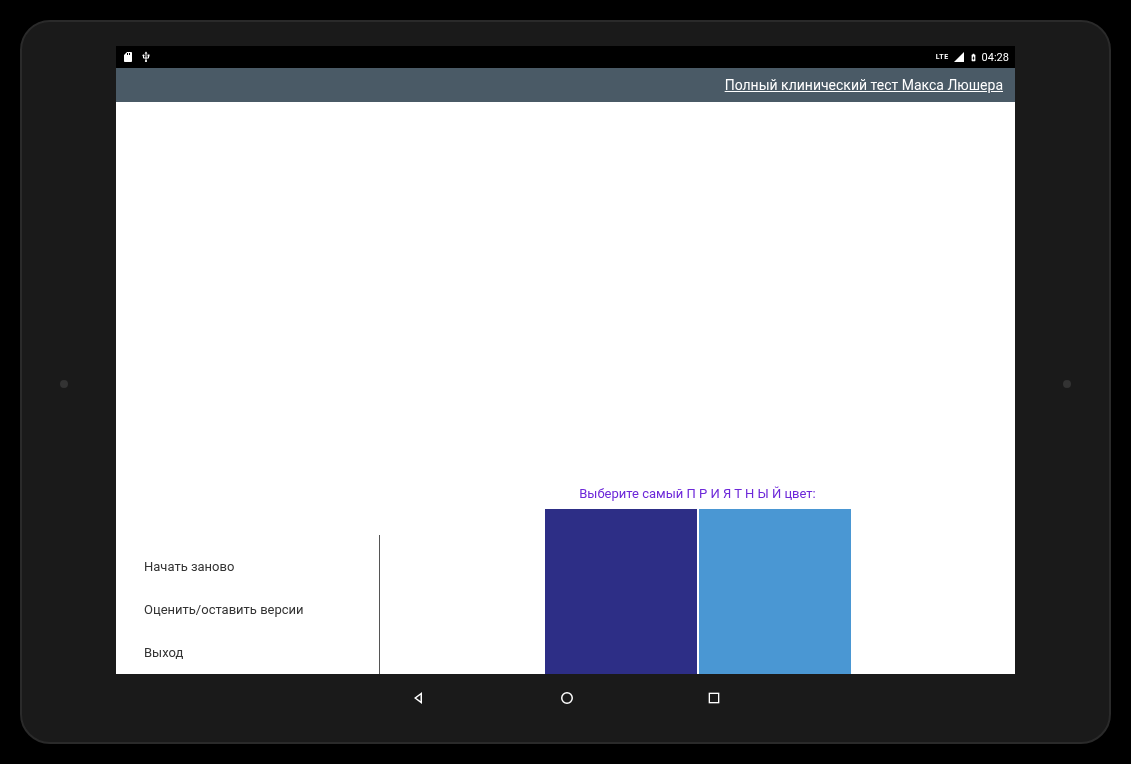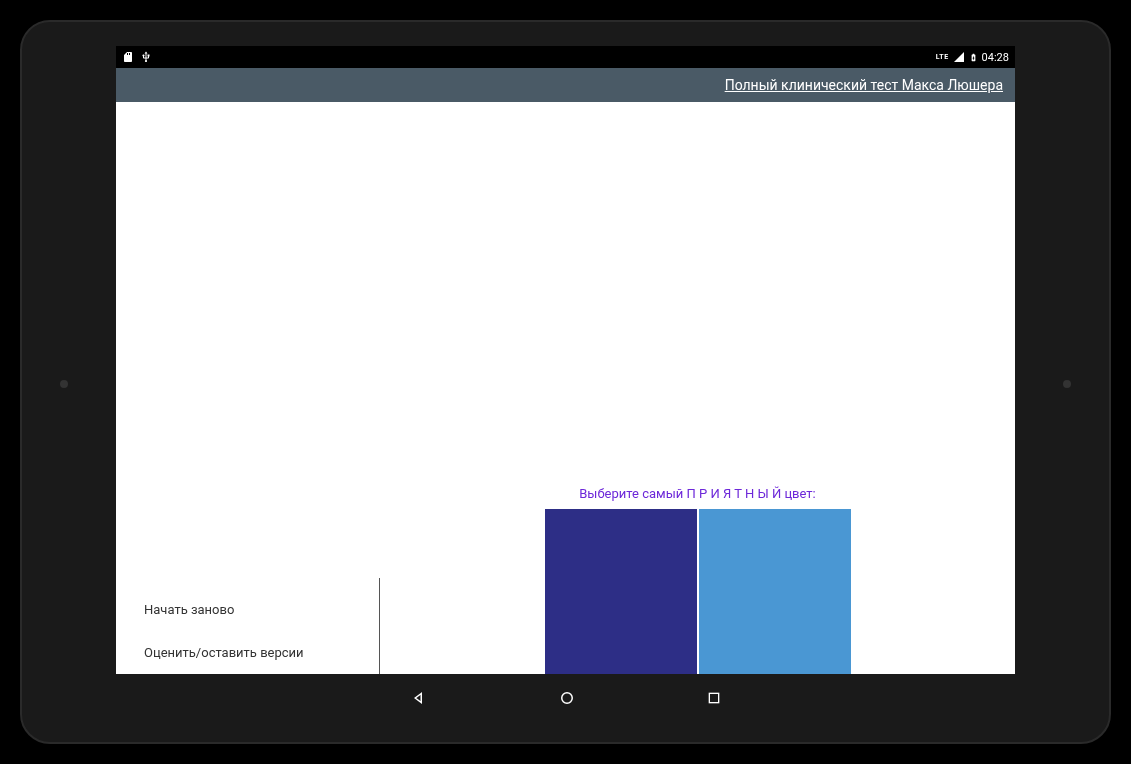--- a/index.html
+++ b/index.html
@@ -115,20 +115,23 @@
     </div>
 
     <div class="content">
       <div class="sidebar">
         <div class="sidebar-item">
           <span>Начать заново</span>
         </div>
         <div class="sidebar-item">
           <span>Оценить/оставить версии</span>
         </div>
+        <div class="sidebar-item">
+          <span>Выход</span>
+        </div>
       </div>
 
       <div class="main">
         <div class="prompt">Выберите самый  П Р И Я Т Н Ы Й  цвет:</div>
         <div class="color-row">
           <div class="color-swatch" style="background:#2d2e86"></div>
           <div class="color-swatch" style="background:#4a97d3"></div>
         </div>
       </div>
     </div>

